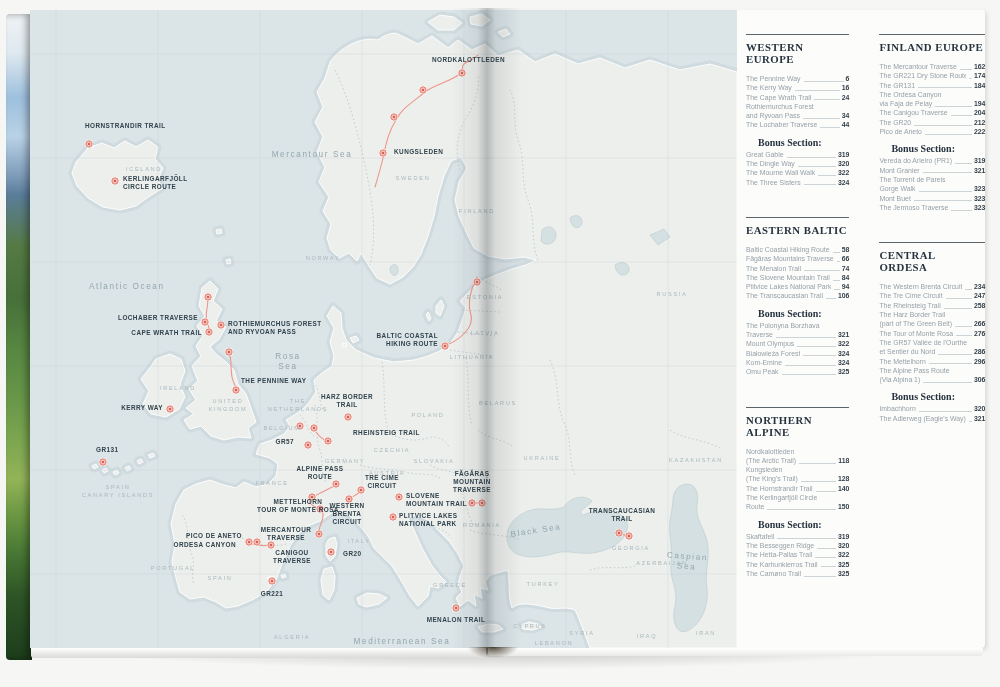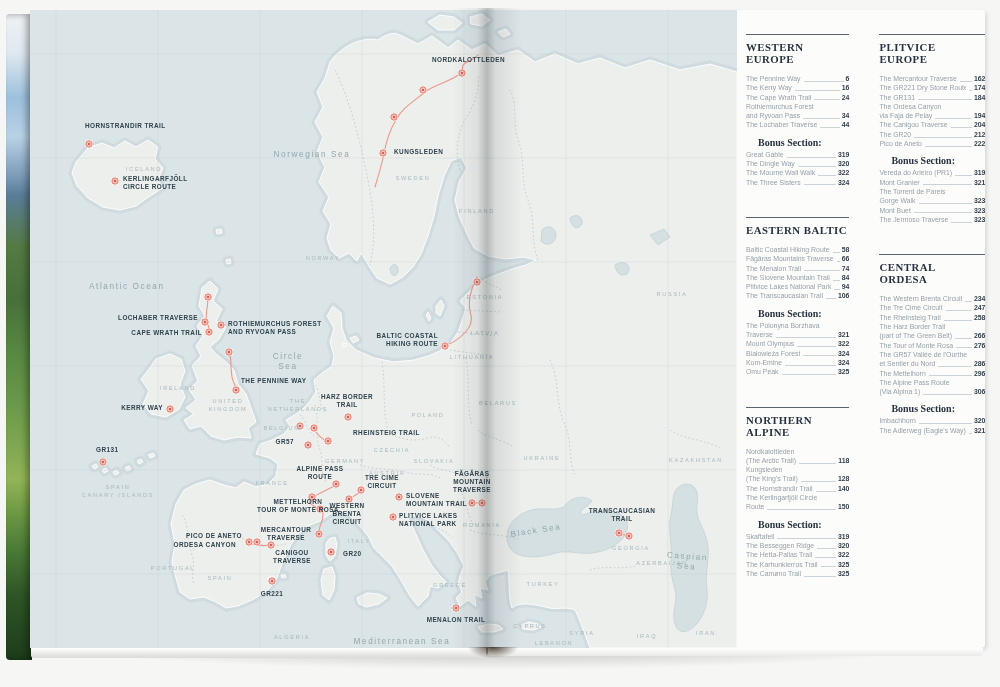--- a/index.html
+++ b/index.html
@@ -599,24 +599,24 @@
         <div class="map-label lbl-country al-center" style="left: 617px; top: 623px; transform: translateX(-50%);">
           <div class="map-label-line">IRAQ</div>
         </div>
         <div class="map-label lbl-country al-center" style="left: 676px; top: 620px; transform: translateX(-50%);">
           <div class="map-label-line">IRAN</div>
         </div>
         <div class="map-label lbl-sea al-left" style="left: 59px; top: 272px;">
           <div class="map-label-line">Atlantic Ocean</div>
         </div>
         <div class="map-label lbl-sea al-center" style="left: 282px; top: 140px; transform: translateX(-50%);">
-          <div class="map-label-line">Norwegian Sea</div>
+          <div class="map-label-line">Mercantour Sea</div>
         </div>
         <div class="map-label lbl-sea al-center" style="left: 258px; top: 342px; transform: translateX(-50%);">
-          <div class="map-label-line">Circle</div>
+          <div class="map-label-line">Rosa</div>
           <div class="map-label-line">Sea</div>
         </div>
         <div class="map-label lbl-sea al-center" style="left: 372px; top: 627px; transform: translateX(-50%);">
           <div class="map-label-line">Mediterranean Sea</div>
         </div>
         <div class="map-label lbl-sea al-center" style="left: 506px; top: 516px; transform: translateX(-50%) rotate(-9deg);">
           <div class="map-label-line">Black Sea</div>
         </div>
         <div class="map-label lbl-sea al-center" style="left: 657px; top: 542px; transform: translateX(-50%) rotate(4deg);">
           <div class="map-label-line">Caspian</div>
@@ -869,21 +869,21 @@
                 <span class="toc-leader"></span>
                 <span class="toc-page">325</span>
               </div>
             </div>
           </div>
         </section>
       </div>
     <div class="toc-col">
         <section class="toc-section">
           <div class="toc-rule"></div>
-          <h3 class="toc-title">PLITVICE EUROPE</h3>
+          <h3 class="toc-title">FINLAND EUROPE</h3>
           <div class="toc-list">
             <div class="toc-entry">
               <div class="toc-row">
                 <span class="toc-label">The Mercantour Traverse</span>
                 <span class="toc-leader"></span>
                 <span class="toc-page">162</span>
               </div>
             </div>
             <div class="toc-entry">
               <div class="toc-row">

